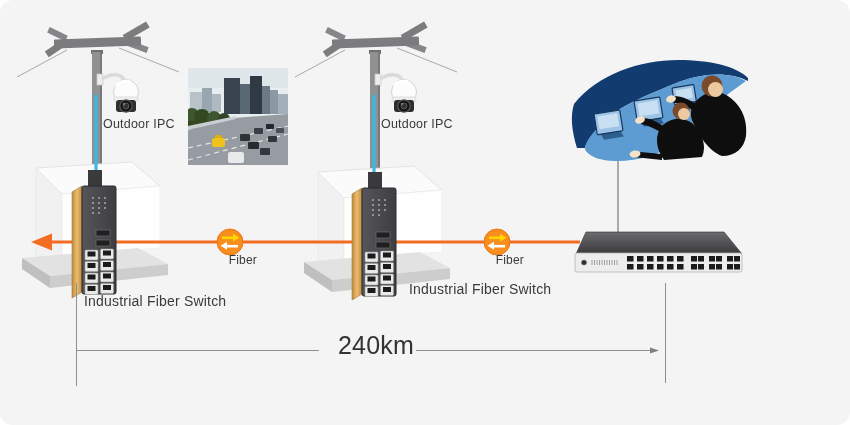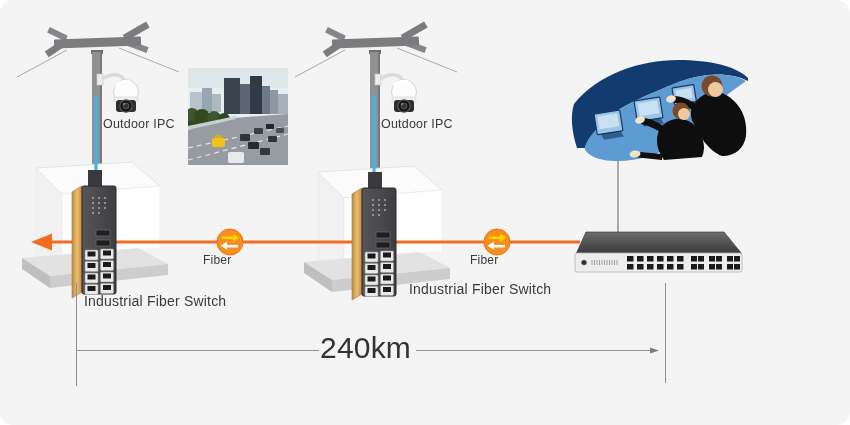--- a/index.html
+++ b/index.html
@@ -15,22 +15,22 @@
   .label{
     position:absolute;
     color:#3A3A3A;
     letter-spacing:.2px;
     white-space:nowrap;
     user-select:none;
   }
   .lbl-sm{font-size:12px;}
   .lbl-md{font-size:12.5px;}
   .lbl-lg{font-size:14px;}
-  .lbl-km{font-size:30px;color:#333;}
-  .centered{text-align:left;}
+  .lbl-km{font-size:25px;color:#333;}
+  .centered{text-align:right;}
 </style>
 </head>
 <body>
 
 <div class="canvas">
 
   <svg width="850" height="425" viewBox="0 0 850 425">
     <defs>
       <linearGradient id="topGrad" x1="0" y1="0" x2="0" y2="1">
         <stop offset="0" stop-color="#6C6C6E"></stop>

